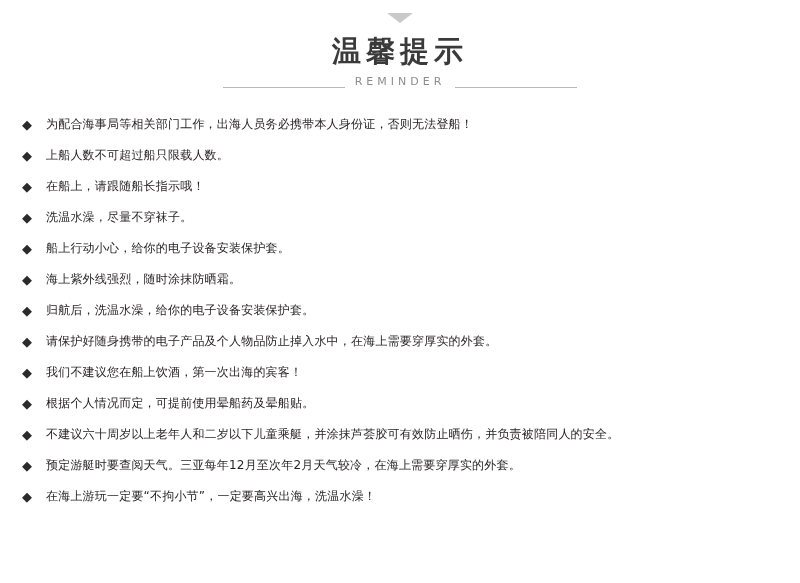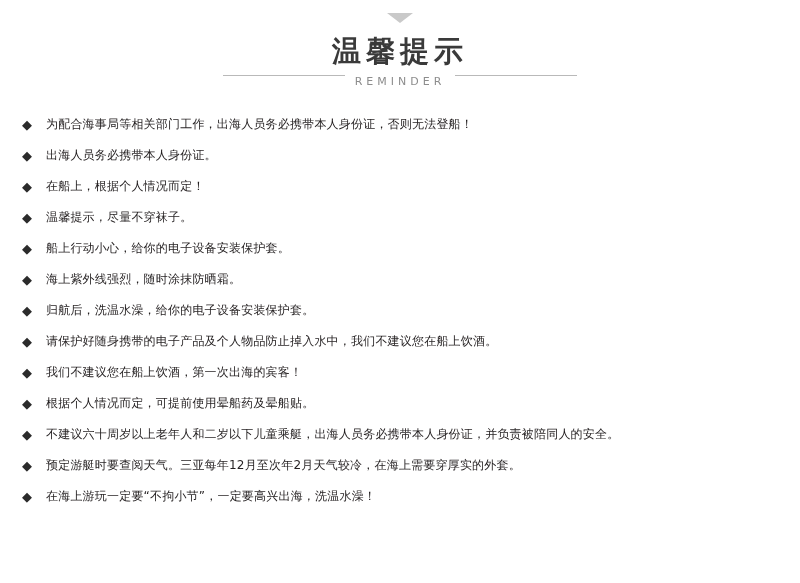--- a/index.html
+++ b/index.html
@@ -52,21 +52,21 @@
     font-size: 29px;
     font-weight: bold;
     letter-spacing: 5px;
     color: #3a3a3a;
     line-height: 1.2;
     margin: 0;
   }
   .subtitle-row {
     margin-top: 6px;
     display: flex;
-    align-items: flex-start;
+    align-items: flex-end;
     justify-content: center;
     gap: 10px;
   }
   .rule {
     height: 1px;
     background: #b9b9b9;
     width: 122px;
   }
   .subtitle-en {
     font-size: 11px;
@@ -122,57 +122,57 @@
     </div>
   </div>
 
   <div class="list">
     <div class="item">
       <span class="bullet">◆</span>
       <span class="item-text">为配合海事局等相关部门工作，出海人员务必携带本人身份证，否则无法登船！</span>
     </div>
     <div class="item">
       <span class="bullet">◆</span>
-      <span class="item-text">出海人员务必携带本人身份证。</span>
+      <span class="item-text">上船人数不可超过船只限载人数。</span>
     </div>
     <div class="item">
       <span class="bullet">◆</span>
-      <span class="item-text">在船上，根据个人情况而定！</span>
+      <span class="item-text">在船上，请跟随船长指示哦！</span>
     </div>
     <div class="item">
       <span class="bullet">◆</span>
-      <span class="item-text">温馨提示，尽量不穿袜子。</span>
+      <span class="item-text">洗温水澡，尽量不穿袜子。</span>
     </div>
     <div class="item">
       <span class="bullet">◆</span>
       <span class="item-text">船上行动小心，给你的电子设备安装保护套。</span>
     </div>
     <div class="item">
       <span class="bullet">◆</span>
       <span class="item-text">海上紫外线强烈，随时涂抹防晒霜。</span>
     </div>
     <div class="item">
       <span class="bullet">◆</span>
       <span class="item-text">归航后，洗温水澡，给你的电子设备安装保护套。</span>
     </div>
     <div class="item">
       <span class="bullet">◆</span>
-      <span class="item-text">请保护好随身携带的电子产品及个人物品防止掉入水中，我们不建议您在船上饮酒。</span>
+      <span class="item-text">请保护好随身携带的电子产品及个人物品防止掉入水中，在海上需要穿厚实的外套。</span>
     </div>
     <div class="item">
       <span class="bullet">◆</span>
       <span class="item-text">我们不建议您在船上饮酒，第一次出海的宾客！</span>
     </div>
     <div class="item">
       <span class="bullet">◆</span>
       <span class="item-text">根据个人情况而定，可提前使用晕船药及晕船贴。</span>
     </div>
     <div class="item">
       <span class="bullet">◆</span>
-      <span class="item-text">不建议六十周岁以上老年人和二岁以下儿童乘艇，出海人员务必携带本人身份证，并负责被陪同人的安全。</span>
+      <span class="item-text">不建议六十周岁以上老年人和二岁以下儿童乘艇，并涂抹芦荟胶可有效防止晒伤，并负责被陪同人的安全。</span>
     </div>
     <div class="item">
       <span class="bullet">◆</span>
       <span class="item-text">预定游艇时要查阅天气。三亚每年12月至次年2月天气较冷，在海上需要穿厚实的外套。</span>
     </div>
     <div class="item">
       <span class="bullet">◆</span>
       <span class="item-text">在海上游玩一定要“不拘小节”，一定要高兴出海，洗温水澡！</span>
     </div>
   </div>

